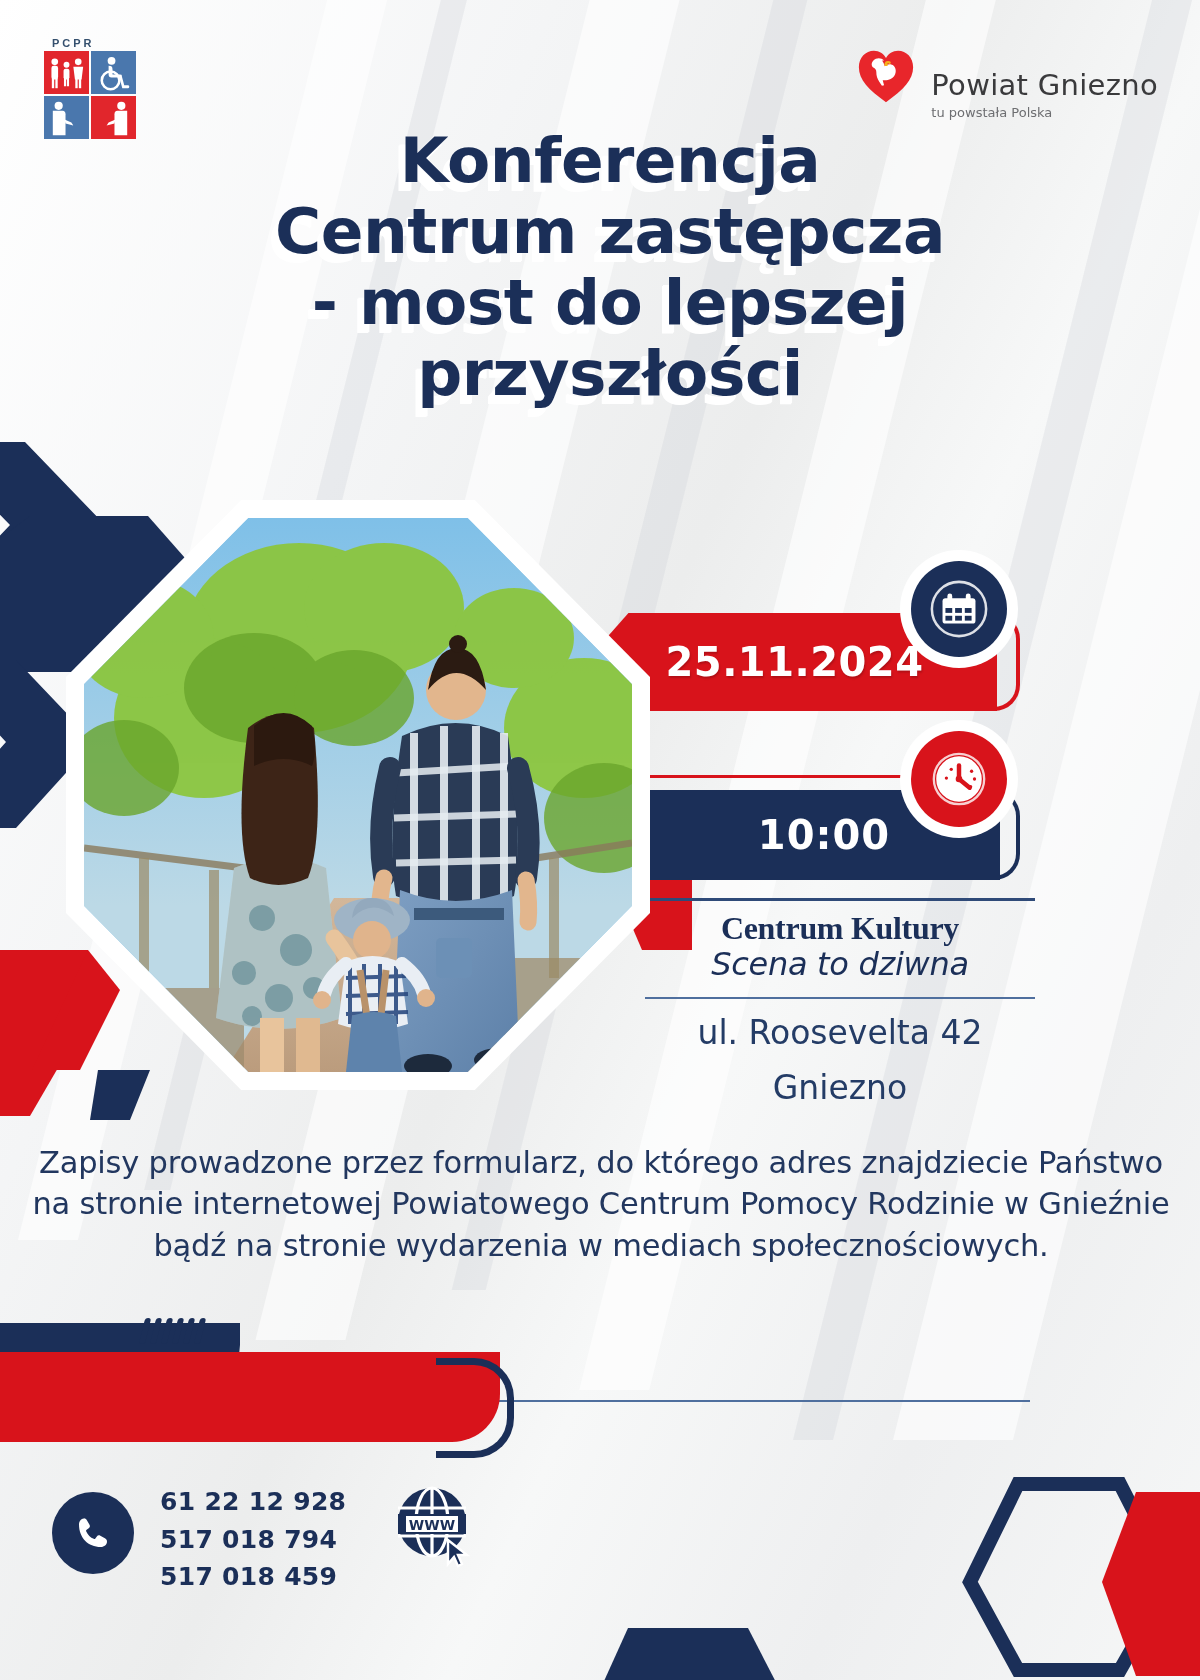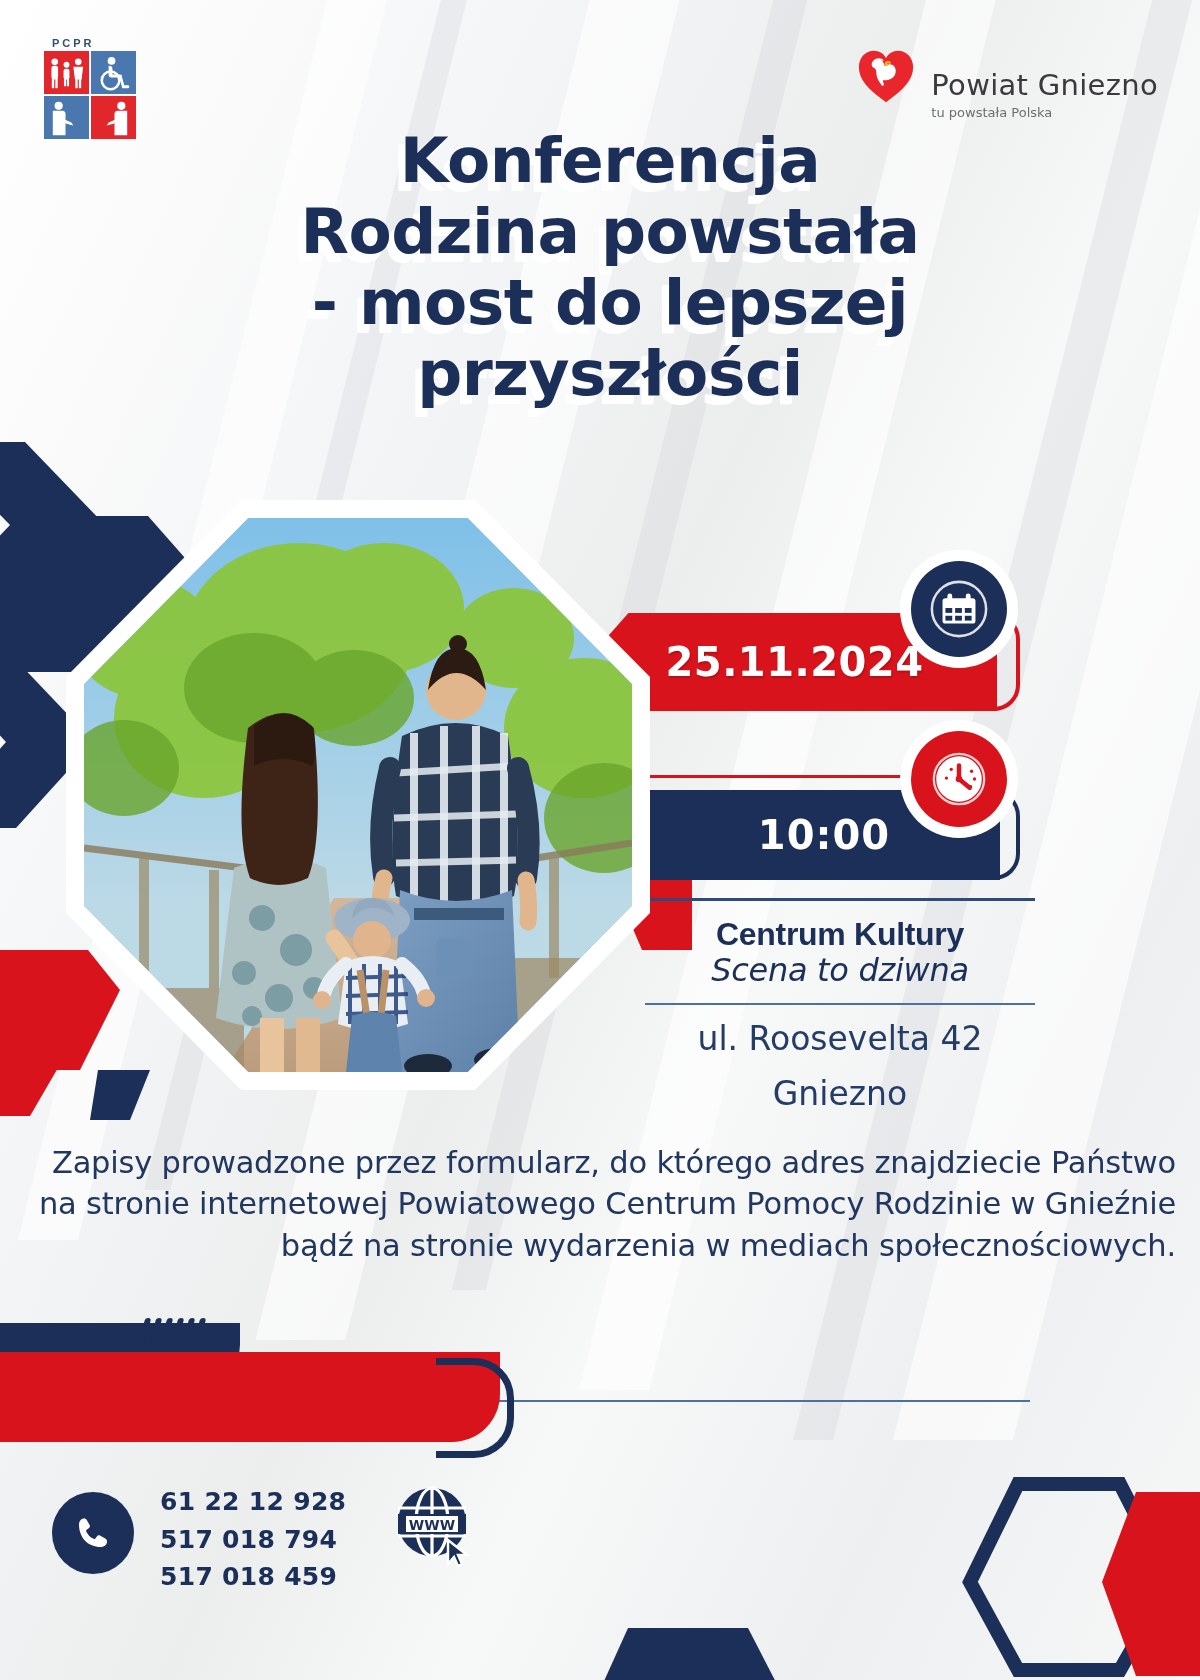--- a/index.html
+++ b/index.html
@@ -101,30 +101,30 @@
   .circ { position:absolute; border-radius:50%; display:flex; align-items:center; justify-content:center; z-index:7; }
   .circ-ring { background:#fff; }
   .circ-cal { left:900px; top:550px; width:118px; height:118px; }
   .circ-clk { left:900px; top:720px; width:118px; height:118px; }
   .circ-inner { width:96px; height:96px; border-radius:50%; display:flex; align-items:center; justify-content:center; }
 
   
   .venue { position:absolute; left:645px; top:898px; width:390px; text-align:center; z-index:5; }
   .venue-rule { height:3px; background:#2f4a78; width:100%; }
   .venue-rule.thin { height:2px; background:#4f6f9e; }
-  .venue-name { font-size:32px; font-weight:bold; color:#1b2f58; line-height:1.12; margin-top:16px;
-    font-family:Liberation Sans, sans-serif; letter-spacing:-.3px; }
+  .venue-name { font-size:32px; font-weight:bold; color:#1b2f58; line-height:1.12; margin-top:10px;
+    font-family:Liberation Serif, serif; letter-spacing:-.3px; }
   .venue-sub { font-size:32px; font-weight:normal; font-style:italic; color:#1b2f58; line-height:1.12;
     margin-bottom:14px; font-family:"DejaVu Sans", sans-serif; letter-spacing:-.3px; }
   .venue-addr { font-size:33px; color:#243c66; line-height:1.24; margin-top:14px;
     font-family:"DejaVu Sans", sans-serif; font-weight:400; }
 
   
   .para {
-    position:absolute; left:26px; top:1142px; width:1150px; text-align:right;
+    position:absolute; left:26px; top:1142px; width:1150px; text-align:center;
     font-size:30.5px; line-height:1.36; color:#22375f; font-family:"DejaVu Sans", sans-serif;
     z-index:5; letter-spacing:-.2px;
   }
 
   
   .band-navy {
     position:absolute; left:-20px; top:1323px; width:260px; height:62px;
     background:#1b2f58; border-radius:0 0 40px 0; z-index:4;
   }
   .band-red {
@@ -226,21 +226,21 @@
       </svg>
     </div>
     <div>
       <div class="powiat-txt-main">Powiat Gniezno</div>
       <div class="powiat-txt-sub">tu powstała Polska</div>
     </div>
   </div>
 
   <div class="title-wrap">
     <div class="title-line">Konferencja</div>
-    <div class="title-line">Rodzina powstała</div>
+    <div class="title-line">Centrum zastępcza</div>
     <div class="title-line">- most do lepszej</div>
     <div class="title-line">przyszłości</div>
   </div>
 
   <svg class="deco" style="left:-30px;top:430px;width:260px;height:700px;z-index:2;" viewBox="0 0 260 700">
 
     <path d="M-40 12 L55 12 L135 95 L55 178 L-40 178 L40 95 Z" fill="#1b2f58"></path>
 
     <path d="M60 86 L178 86 L215 128 L215 178 L105 242 L-40 242 L-40 160 Z" fill="#1b2f58"></path>
 

